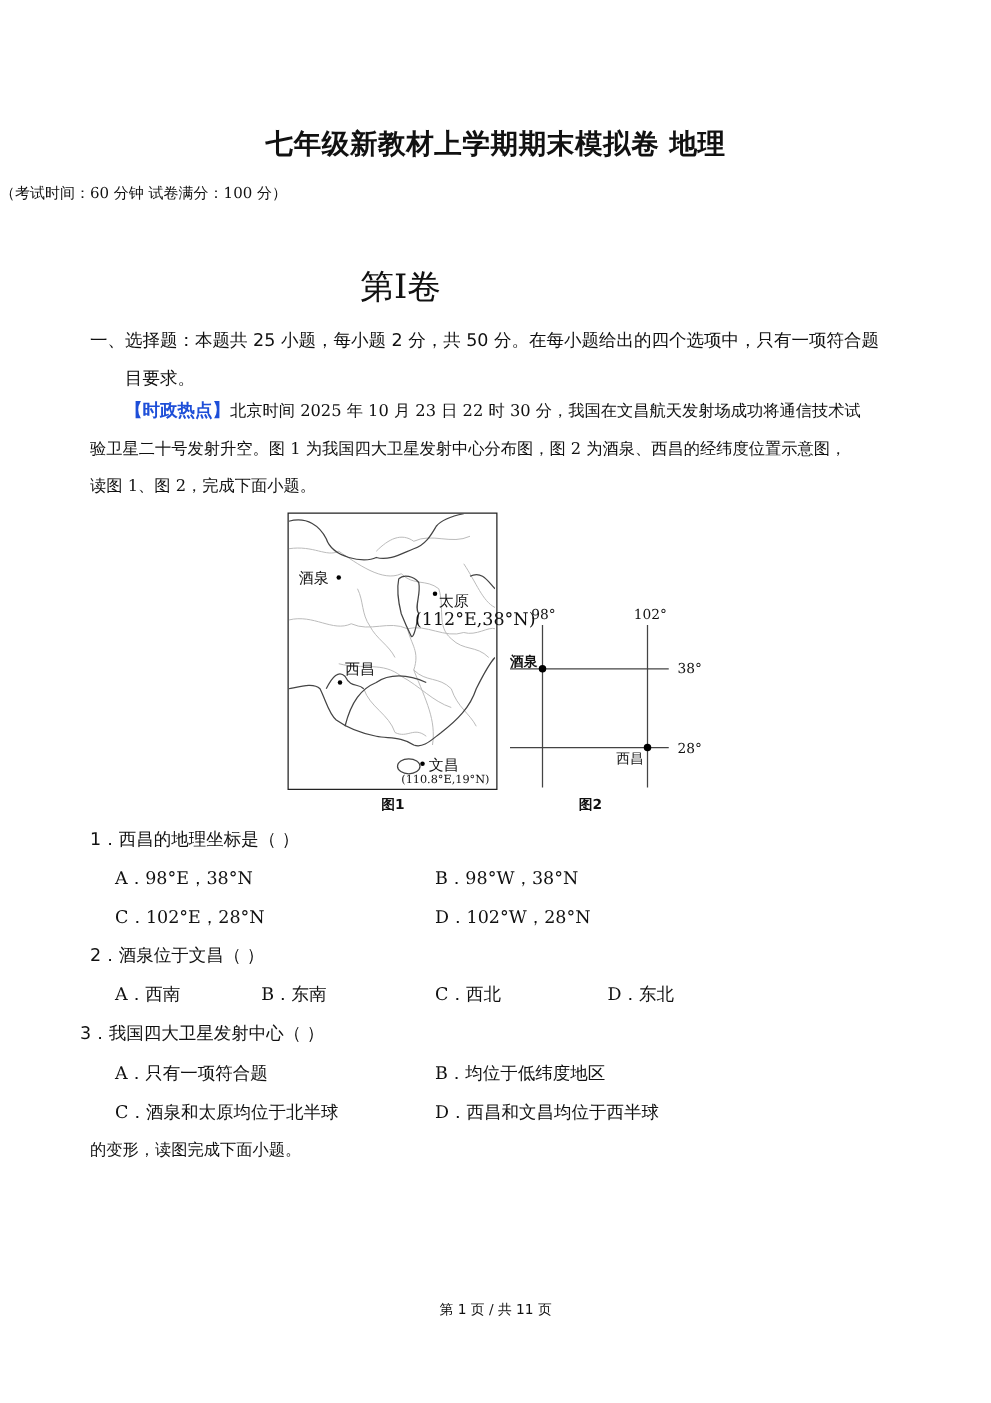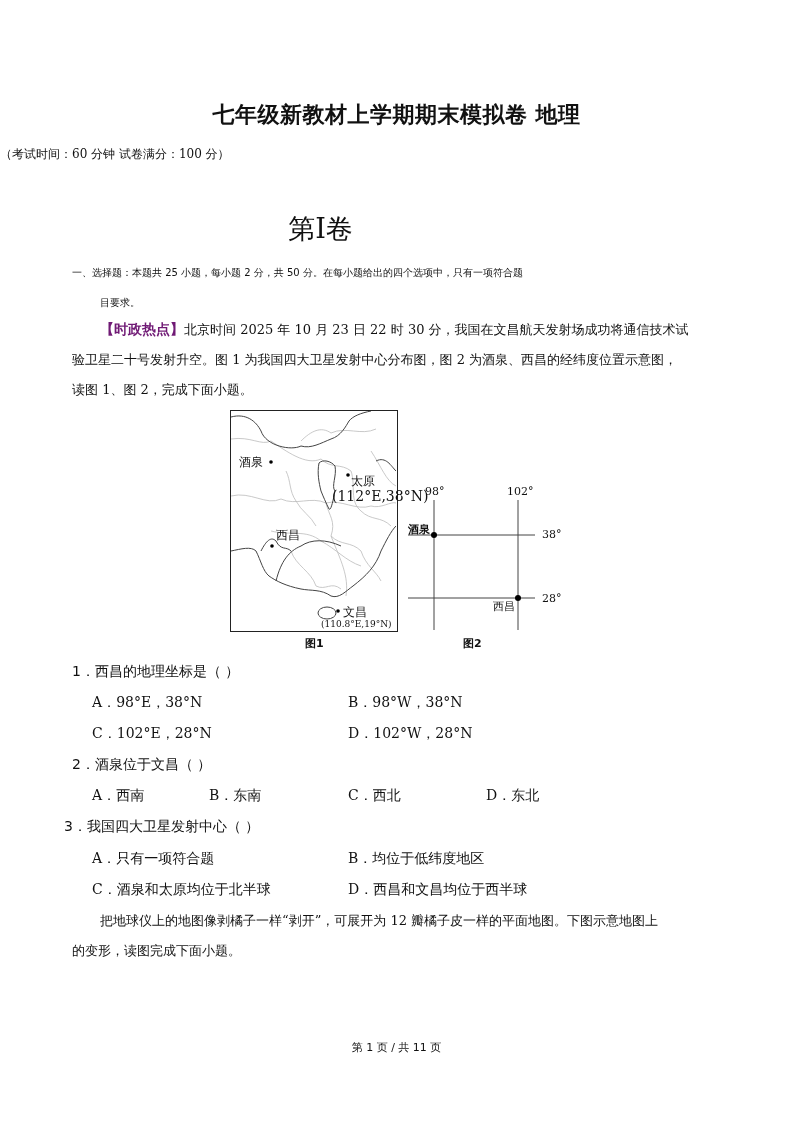--- a/index.html
+++ b/index.html
@@ -1,24 +1,24 @@
 <!DOCTYPE html>
 <html><head>
 <meta charset="utf-8">
 <style>
   html, body { margin: 0; padding: 0; background: #ffffff; }
   body { width: 793px; height: 1122px; position: relative; overflow: hidden; color: #111; font-family: "DejaVu Serif", "Liberation Serif", serif; }
   .abs { position: absolute; }
   .title { left: 0; width: 793px; top: 100px; text-align: center; font-family: "DejaVu Sans", "Liberation Sans", sans-serif; font-size: 22px; font-weight: bold; letter-spacing: 0.5px; }
   .subtitle { left: 0; width: 793px; top: 146px; text-align: left; font-size: 12px; }
   .section { left: 0; width: 641px; top: 211px; text-align: center; font-size: 27px; }
-  .instr { left: 72px; top: 258px; width: 660px; font-family: "DejaVu Sans", "Liberation Sans", sans-serif; font-size: 10px; line-height: 30px; }
+  .instr { left: 72px; top: 258px; width: 660px; font-family: "DejaVu Sans", "Liberation Sans", sans-serif; font-size: 14px; line-height: 30px; }
   .instr .l2 { padding-left: 28px; }
   .intro { left: 72px; top: 314px; width: 660px; font-size: 13px; line-height: 30px; }
-  .intro .tag { font-weight: bold; color: #701a75; font-family: "DejaVu Sans", "Liberation Sans", sans-serif; font-size: 14px; }
+  .intro .tag { font-weight: bold; color: #1d4ed8; font-family: "DejaVu Sans", "Liberation Sans", sans-serif; font-size: 14px; }
   .indent { padding-left: 28px; }
   .fig1 { left: 230px; top: 410px; width: 168px; height: 222px; border: 1.5px solid #222; box-sizing: border-box; }
   .cap { font-family: "DejaVu Sans", "Liberation Sans", sans-serif; font-size: 11px; font-weight: bold; }
   .q { font-family: "DejaVu Sans", "Liberation Sans", sans-serif; font-size: 14px; }
   .opt { font-family: "DejaVu Sans", "Liberation Sans", sans-serif; font-size: 14px; }
   .opt .let { font-family: "DejaVu Serif", "Liberation Serif", serif; }
   .para2 { left: 72px; top: 906px; width: 660px; font-size: 13px; line-height: 30px; }
   .footer { left: 0; width: 793px; top: 1040px; text-align: center; font-size: 11px; font-family: "DejaVu Sans", "Liberation Sans", sans-serif; }
 </style>
 </head>
@@ -113,17 +113,16 @@
 <div class="abs opt" style="left:348px;top:787px;"><span class="let">C．</span><span>西北</span></div>
 <div class="abs opt" style="left:486px;top:787px;"><span class="let">D．</span><span>东北</span></div>
 
 <div class="abs q" style="left:64px;top:818px;">3．我国四大卫星发射中心（    ）</div>
 <div class="abs opt" style="left:92px;top:850px;"><span class="let">A．</span><span>只有一项符合题</span></div>
 <div class="abs opt" style="left:348px;top:850px;"><span class="let">B．</span><span>均位于低纬度地区</span></div>
 <div class="abs opt" style="left:92px;top:881px;"><span class="let">C．</span><span>酒泉和太原均位于北半球</span></div>
 <div class="abs opt" style="left:348px;top:881px;"><span class="let">D．</span><span>西昌和文昌均位于西半球</span></div>
 
 <div class="abs para2">
-  <div class="indent">把地球仪上的地图像剥橘子一样“剥开”，可展开为 12 瓣橘子皮一样的平面地图。下图示意地图上</div>
   <div>的变形，读图完成下面小题。</div>
 </div>
 
 <div class="abs footer">第  1  页  /  共  11  页</div>
 
 </body></html>

